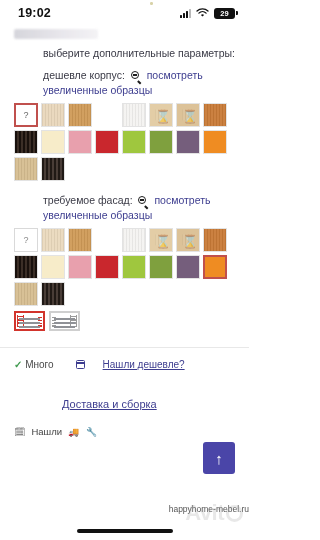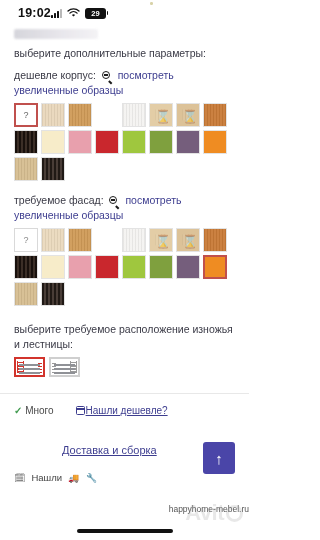--- a/index.html
+++ b/index.html
@@ -6,21 +6,21 @@
   html,body { width:249px; height:540px; overflow:hidden; }
   body {
     font-family: "Liberation Sans", sans-serif;
     background:#ffffff;
     color:#2b2b2b;
     position:relative;
   }
   
   .statusbar{
     height:26px; width:100%;
-    display:flex; align-items:center; 
+    display:flex; align-items:center; justify-content:space-between;
     padding:0 14px 0 18px;
     background:#ffffff;
   }
   .sb-time{ font-size:12.5px; font-weight:700; letter-spacing:.2px; color:#111; }
   .sb-right{ display:flex; align-items:center; gap:5px; }
   .sig{ display:flex; align-items:flex-end; gap:1px; height:9px; }
   .sig i{ display:block; width:2px; background:#111; border-radius:.5px; }
   .sig i:nth-child(1){ height:3px; }
   .sig i:nth-child(2){ height:5px; }
   .sig i:nth-child(3){ height:7px; }
@@ -42,20 +42,21 @@
   
   .page{ padding:0 0 0 0; }
   .faded{
     margin:3px 0 0 14px; height:10px; width:84px;
     background:linear-gradient(90deg,#cfcfd6,#e6e4ea 60%,#f2f1f4);
     filter:blur(1.2px); opacity:.85; border-radius:2px;
   }
   .txt{
     font-size:10.5px; line-height:15px; color:#3a3a46;
     padding:0 14px;
+    margin-left:29px;
   }
   .lbl{ margin-top:7px; }
   .lnk{ color:#3d3d8f; text-decoration:none; }
   .magnifier{
     display:inline-block; vertical-align:-2px; width:10px; height:10px;
     margin:0 3px; position:relative;
   }
   .magnifier i{
     position:absolute; left:0; top:0; width:8px; height:8px;
     border:1.6px solid #1c1c1c; border-radius:50%;
@@ -114,21 +115,21 @@
     border-left:1px solid #d2342c; border-right:1px solid #d2342c; }
   .bed.sel .ladder{ left:1px; }
   .bed.alt .ladder{ right:1px; background:repeating-linear-gradient(0deg,#9a9a9a 0 1.5px,#fff 1.5px 3.2px); border-color:#9a9a9a; }
   .bed.alt .post{ background:repeating-linear-gradient(0deg,#9a9a9a 0 1.5px,#fff 1.5px 3px); }
   
   .hr{ height:1px; background:#e8e8e8; margin:16px 0 0 0; }
   .price{ font-size:13px; font-weight:700; color:#111; padding:12px 14px 0 14px; }
   .stockrow{ display:flex; align-items:center; gap:22px; padding:11px 14px 0 14px; font-size:10px; }
   .chk{ color:#3f9a4e; font-size:10px; font-weight:700; }
   .stock{ color:#4a4a4a; }
-  .cheaper{ display:flex; align-items:center; gap:1px; color:#3d3d8f; }
+  .cheaper{ display:flex; align-items:center; gap:18px; color:#3d3d8f; }
   .cheaper span.t{ text-decoration:underline; }
   .tagicon{
     width:9px; height:9px; border:1.3px solid #3d3d8f; border-radius:1.5px; position:relative;
   }
   .tagicon::before{
     content:""; position:absolute; left:0; right:0; top:1.4px; height:1.2px; background:#3d3d8f;
   }
   
   .fab{
     position:absolute; right:14px; top:442px; width:32px; height:32px;
@@ -234,21 +235,20 @@
       <div class="sw" style="background: rgb(232, 160, 173);"></div>
       <div class="sw" style="background: rgb(201, 39, 45);"></div>
       <div class="sw" style="background: rgb(159, 199, 62);"></div>
       <div class="sw" style="background: rgb(127, 160, 62);"></div>
       <div class="sw" style="background: rgb(117, 94, 124);"></div>
       <div class="sw sel" style="background: rgb(239, 140, 34);"></div>
       <div class="sw grain" style="background: rgb(214, 189, 144);"></div>
       <div class="sw vgrain" style="background: rgb(58, 45, 38);"></div>
     </div>
 
-  <div class="txt lbl" style="margin-top:16px">выберите требуемое расположение изножья и лестницы:</div>
 
   <div class="bedrow">
     <div class="bed sel">
       <div class="ladder"></div>
       <div class="post r"></div>
       <div class="rail a"></div>
       <div class="rail b"></div>
       <div class="rail c"></div>
     </div>
     <div class="bed alt">

